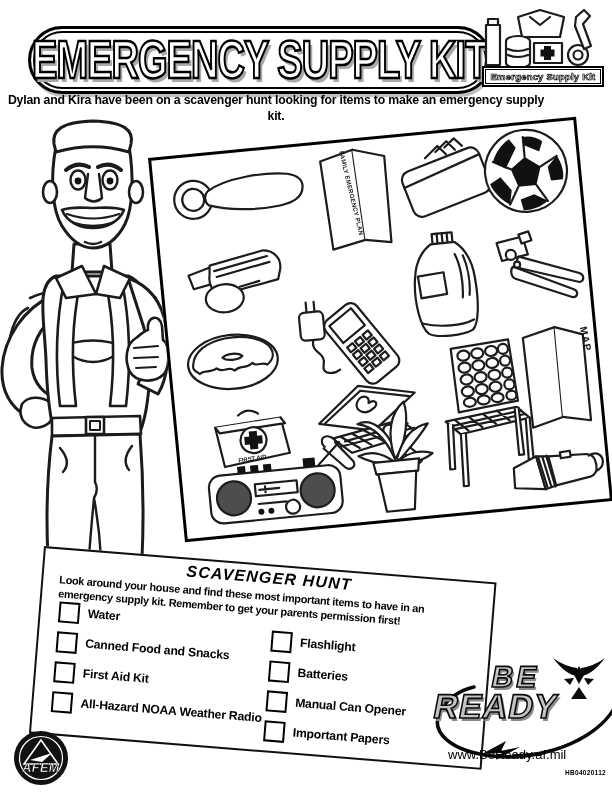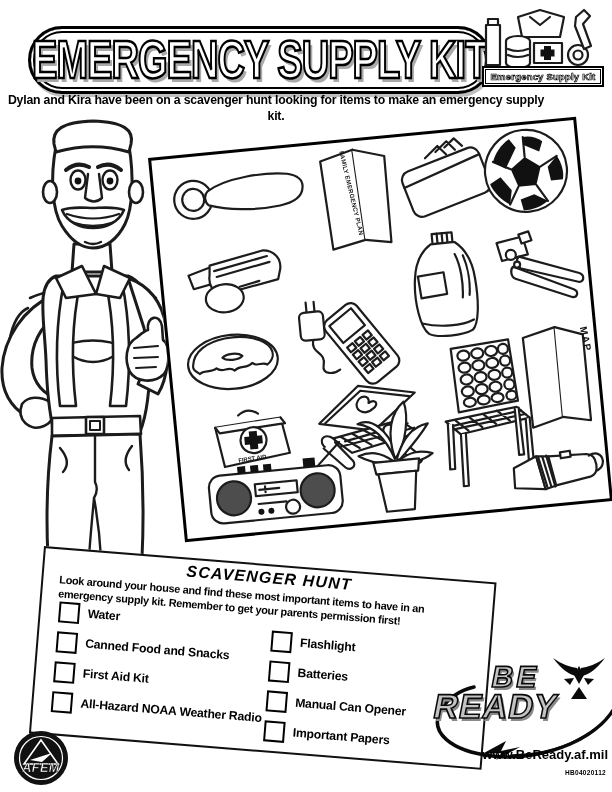--- a/index.html
+++ b/index.html
@@ -48,22 +48,22 @@
   .check-label{position:absolute;left:29px;top:3px;white-space:nowrap;
         font-size:12.2px;font-weight:bold;letter-spacing:-.2px;color:#000;}
 
   
   .beready{position:absolute;left:426px;top:660px;width:186px;height:102px;z-index:5;}
   .brand{position:absolute;white-space:nowrap;font-weight:bold;
          color:#c3c3c3;-webkit-text-stroke:1.6px #0a0a0a;text-shadow:2.5px 2.5px 0 #8a8a8a;
          transform:skewX(-11deg);}
   .brand-be{left:66px;top:0px;font-size:30px;letter-spacing:3px;}
   .brand-ready{left:8px;top:27px;font-size:34px;letter-spacing:1px;}
-  .url{position:absolute;left:448px;top:747px;width:160px;text-align:right;
-       font-size:13px;font-weight:bold;color:#000;z-index:5;}
+  .url{position:absolute;left:448px;top:747px;width:160px;text-align:left;
+       font-size:13px;font-weight:normal;color:#000;z-index:5;}
   .code{position:absolute;left:500px;top:769px;width:106px;text-align:right;
        font-size:6.5px;font-weight:bold;letter-spacing:.3px;color:#000;z-index:5;}
   .afem{position:absolute;left:12px;top:728px;width:58px;height:60px;z-index:5;text-align:center;}
 
   svg{overflow:visible;}
   .ln{fill:none;stroke:#1c1c1c;stroke-width:2.2;stroke-linecap:round;stroke-linejoin:round;}
   .lnf{fill:#fff;stroke:#1c1c1c;stroke-width:2.2;stroke-linecap:round;stroke-linejoin:round;}
   .blk{fill:#111;stroke:none;}
 </style>
 </head>

